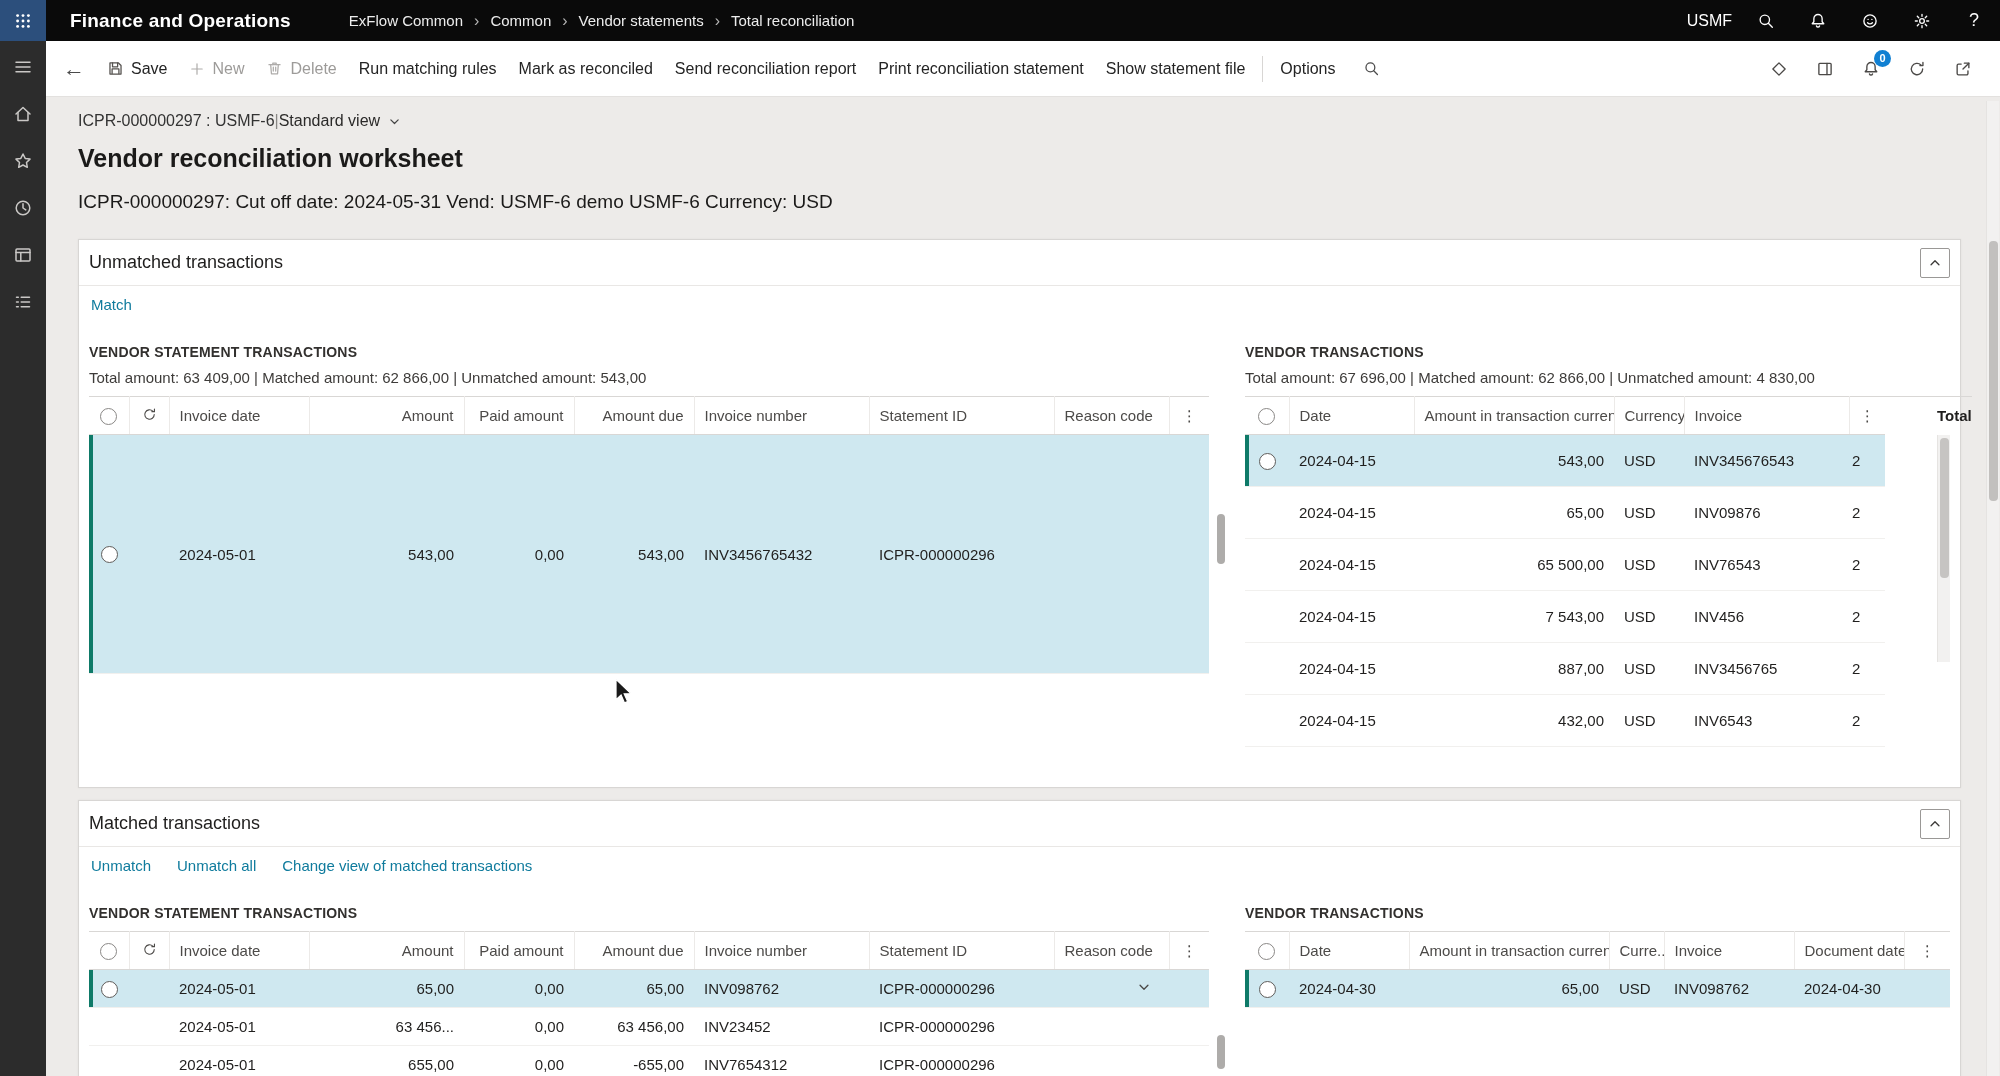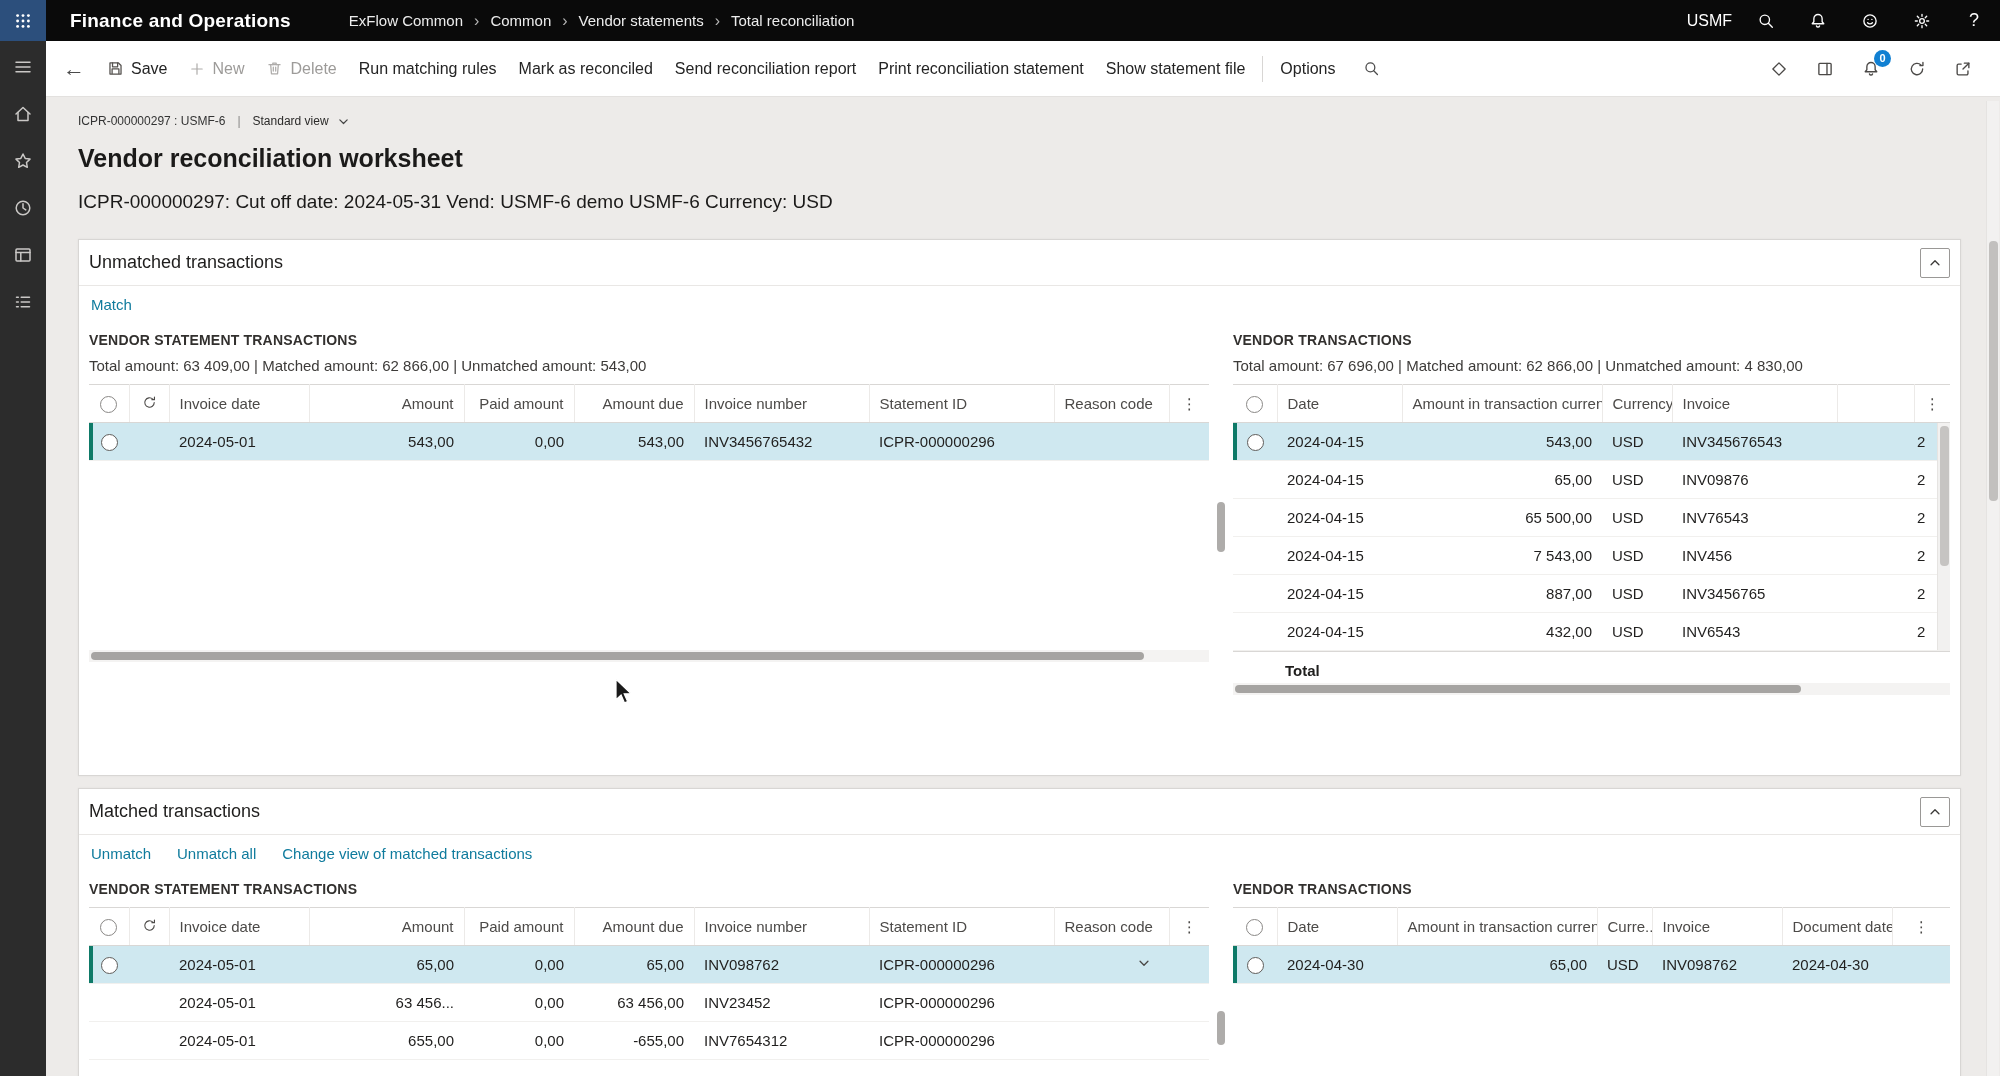--- a/index.html
+++ b/index.html
@@ -44,44 +44,44 @@
   .apane-btn.disabled svg{color:#aeacaa;}
   .apane-sep{width:1px; height:26px; background:#d8d6d4; margin:0 6px;}
   .apane-search{width:34px; height:100%; display:flex; align-items:center; justify-content:center; color:#4c4c4c; margin-left:8px;}
   .apane-right{margin-left:auto; display:flex; align-items:center; gap:16px; padding-right:8px;}
   .tb2-icon{width:30px; height:30px; display:flex; align-items:center; justify-content:center; color:#4b4947; position:relative;}
   .badge{position:absolute; top:-4px; right:-5px; min-width:17px; height:17px; border-radius:9px; background:var(--badge-bg);
     color:#fff; font-size:11px; font-weight:700; display:flex; align-items:center; justify-content:center; padding:0 4px;}
 
   .content{flex:1; position:relative; padding:14px 39px 0 32px; overflow:hidden;}
 
-  .record-line{display:flex; align-items:center; font-size:12px; color:#333; gap:12px; height:20px;text-align:right;}
+  .record-line{display:flex; align-items:center; font-size:16px; color:#333; height:20px;text-align:right;}
   .rec-sep{color:#8a8886;}
   .view-switch{display:flex; align-items:center; gap:8px; color:#2b2a29;}
   .view-switch svg{color:#444;}
   .page-title{margin-top:13px; font-size:25px; font-weight:700; color:#1b1a19;}
   .page-subtitle{margin-top:18px; font-size:19px; font-weight:400; color:#1b1a19;}
 
   
   .panel{margin-top:26px; background:#fff; border:1px solid #d8d6d4; box-shadow:0 0 2px rgba(0,0,0,.06);}
   .matched-panel{margin-top:12px; height:620px;}
   .panel-header{height:46px; display:flex; align-items:center; padding:0 10px 0 10px; border-bottom:1px solid #e9e7e5;}
   .panel-title{font-size:18px; color:#1f1e1d;}
   .collapse-btn{margin-left:auto; width:30px; height:30px; background:#fff; border:1px solid #9a9896; border-radius:2px;
     display:flex; align-items:center; justify-content:center; color:#3d3b39;}
   .panel-body{padding:0 10px 40px;}
   .links-row{padding:10px 2px 10px; display:flex; align-items:center;}
   .link-btn{color:var(--accent-link); font-size:15px; margin-right:26px; cursor:default; white-space:nowrap;}
 
-  .grids-row{display:flex; gap:24px; align-items:flex-start; margin-top:3px;}
+  .grids-row{display:flex; gap:36px; align-items:flex-start; margin-top:15px;}
   .grid-block.stmt{width:1120px; flex:none;}
   .grid-block.vend{flex:1; min-width:0;}
   .grid-heading{font-size:14px; font-weight:700; color:#32302e; margin-top:6px; letter-spacing:.2px;}
   .grid-summary{font-size:15px; color:#3d3b39; margin-top:9px;}
-  .grid-wrap{margin-top:10px; position:relative; display:flex; flex-direction:column;}
+  .grid-wrap{margin-top:10px; position:relative; display:flex; }
   .filler{flex:1;}
 
   table.grid{width:100%; border-collapse:collapse; table-layout:fixed; font-size:15px;}
   .grid th{font-weight:400; color:#4c4a48; text-align:left; height:38px; padding:0 10px;
     border-top:1px solid #d9d7d5; border-bottom:1px solid #d9d7d5; border-right:1px solid #eceae8;
     white-space:nowrap; overflow:hidden;}
   .grid th:last-child{border-right:none;}
   .grid td{height:38px; padding:0 10px; color:#201f1e; white-space:nowrap; overflow:hidden; border-bottom:1px solid #f1f0ee;}
   .grid th.c-icon, .grid td.c-icon{padding:0; text-align:center;}
   .grid th.num, .grid td.num{text-align:right;}

